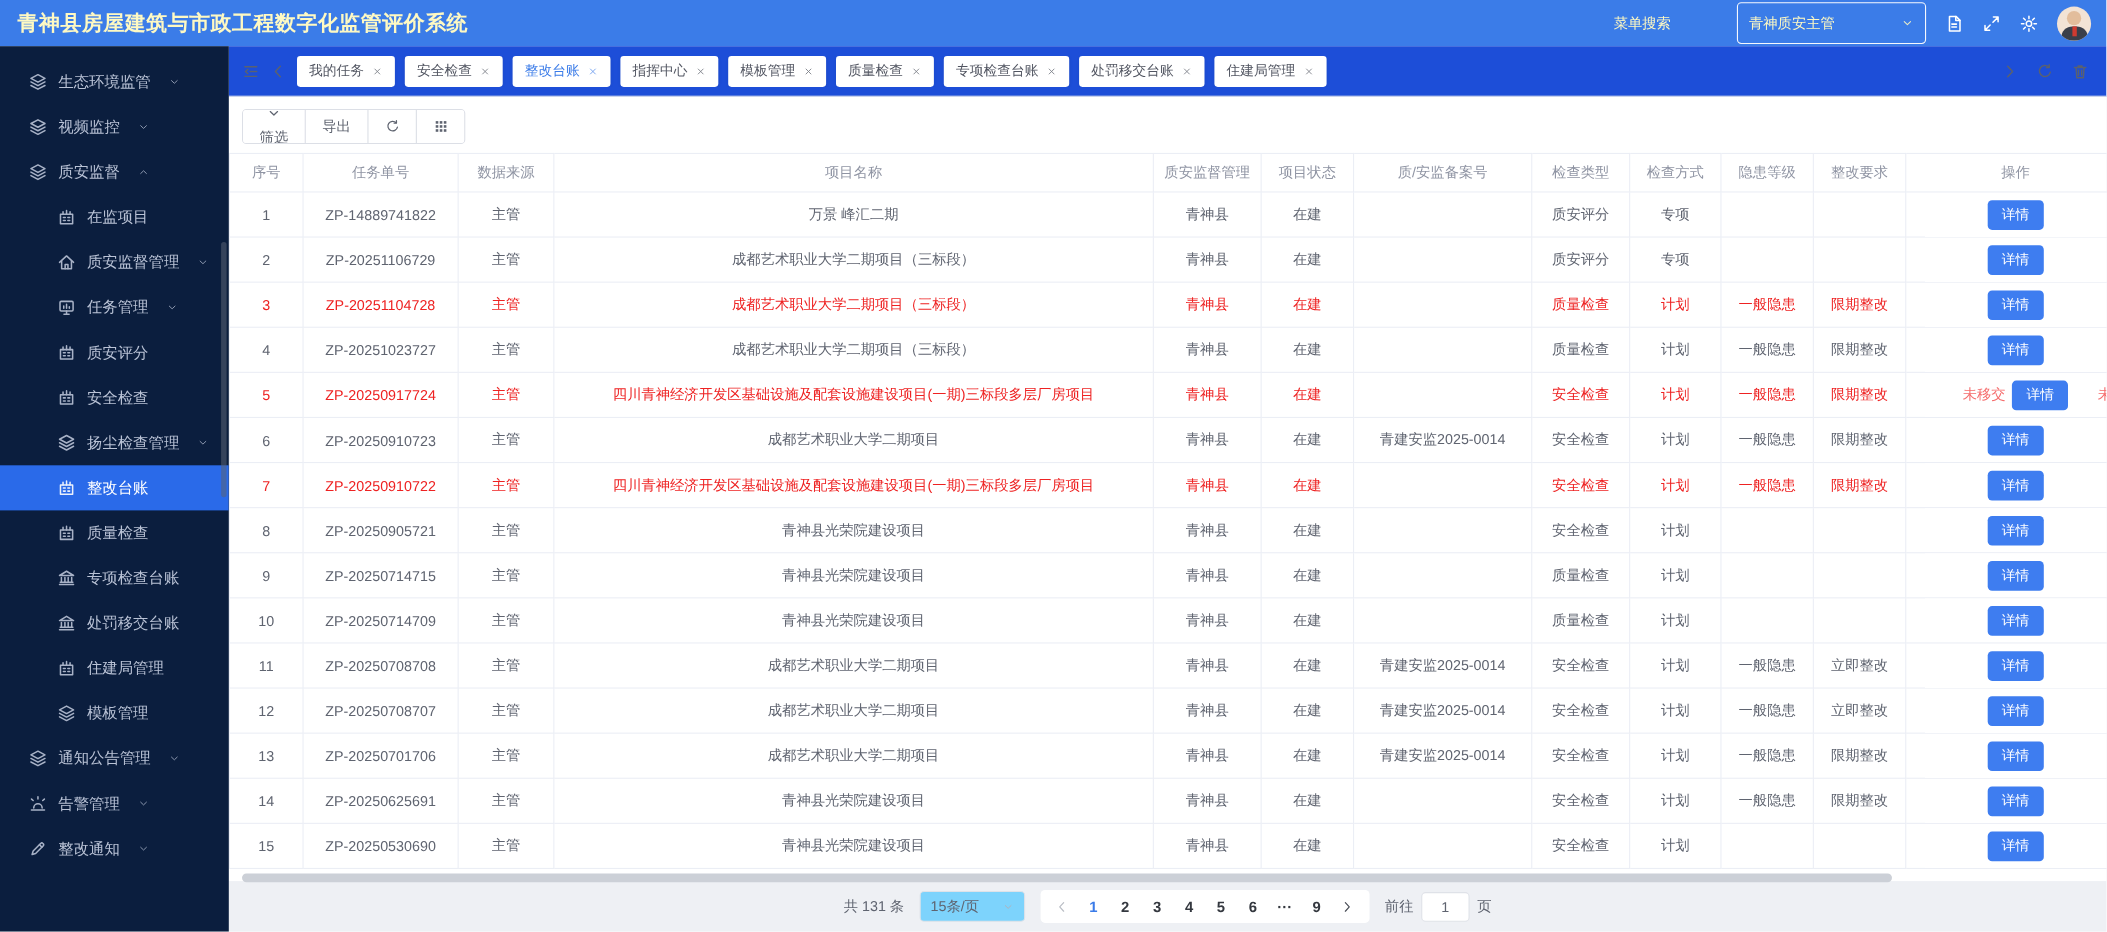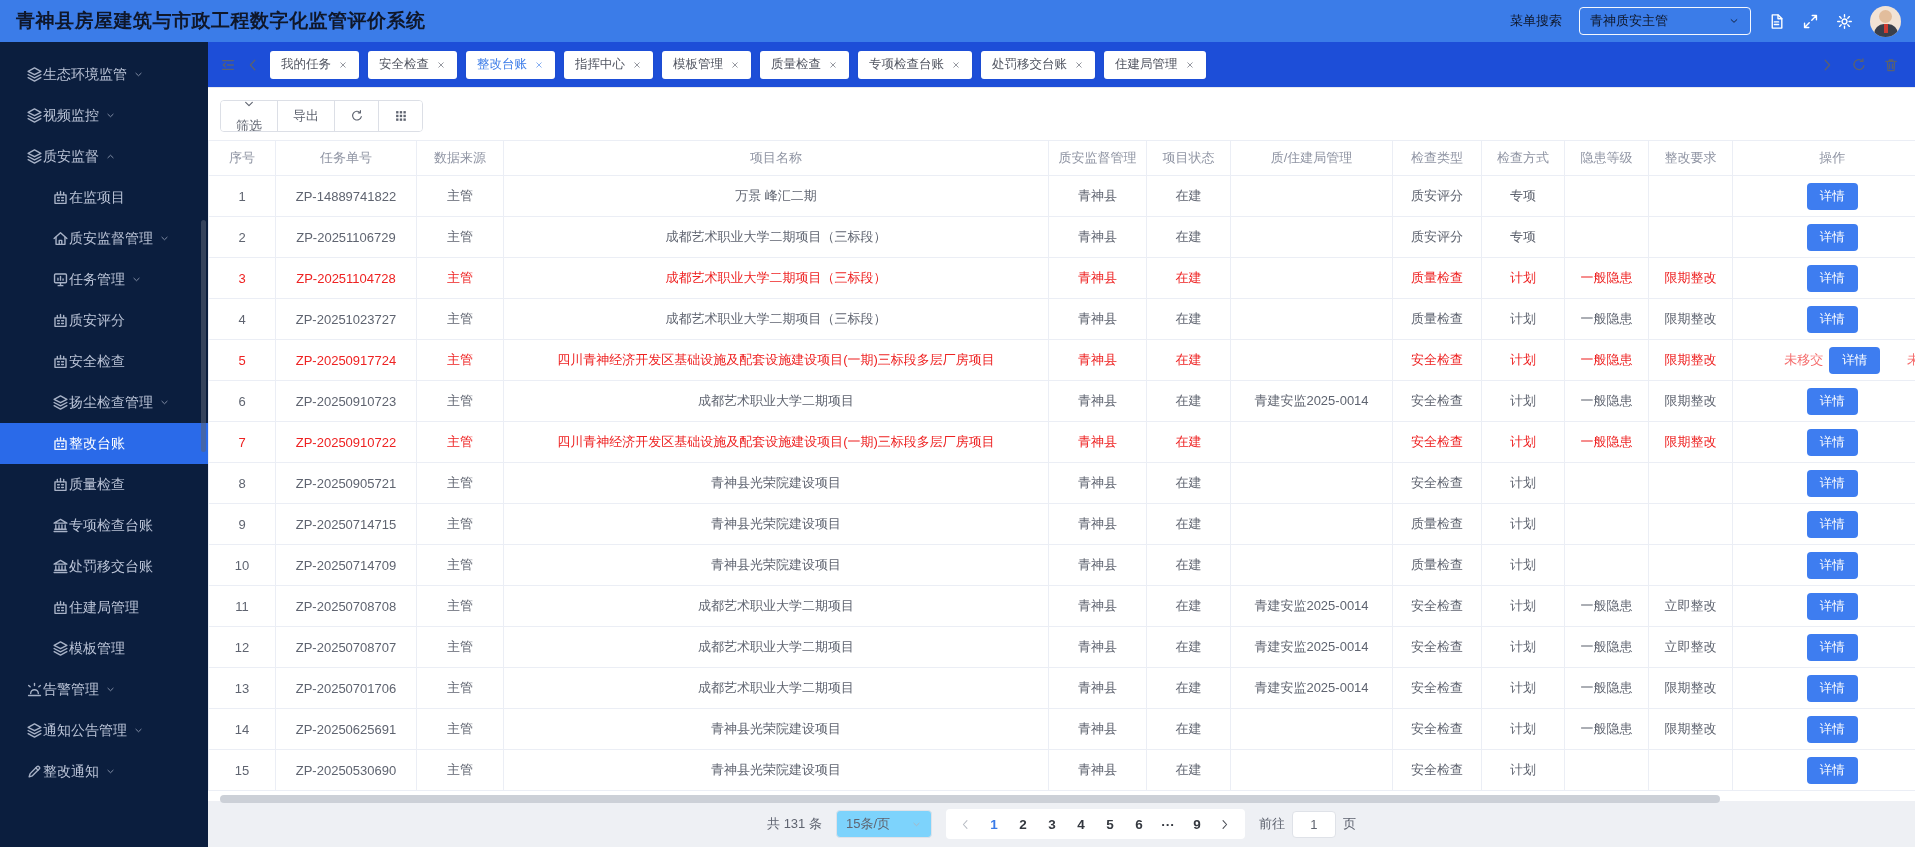--- a/index.html
+++ b/index.html
@@ -1,37 +1,37 @@
 <!DOCTYPE html>
 <html style="--topbar: #3b7ce8; --accent: #3a7be8; --sidebar-bg: #0b1e3e; --active-bg: #2a6ae9; --button-blue: #3e7df0; --danger: #ee2222; --danger-soft: #f56c6c;"><head>
 <meta charset="utf-8">
 <style>
   * { margin:0; padding:0; box-sizing:border-box; }
   html,body { width:1915px; height:847px; overflow:hidden; }
   body { font-family:"Liberation Sans","DejaVu Sans",sans-serif; background:#f0f2f5; color:#5f6470; }
   .icon svg { width:1em; height:1em; display:block; }
 
   
-  .topbar { height:42px; background:var(--topbar,#3b7ce8); display:flex; align-items:center; padding:0 14px 0 16px; color:#0f172a; }
+  .topbar { height:42px; background:var(--topbar,#3b7ce8); display:flex; align-items:center; padding:0 14px 0 16px; color:#fef9c3; }
   .app-title { font-size:19px; font-weight:bold; letter-spacing:.5px; white-space:nowrap; }
   .topbar-right { margin-left:auto; display:flex; align-items:center; gap:17px; }
   .menu-search { font-size:13px; cursor:pointer; }
-  .role-select { width:172px; height:28px; border:1px solid rgba(255,255,255,.95); border-radius:4px; display:flex; align-items:center; justify-content:space-between; padding:8px 10px; font-size:13px; cursor:pointer; }
+  .role-select { width:172px; height:28px; border:1px solid rgba(255,255,255,.95); border-radius:4px; display:flex; align-items:center; justify-content:space-between; padding:18px 10px; font-size:13px; cursor:pointer;margin-left:43px; }
   .role-select .icon { font-size:12px; opacity:.9; }
   .top-icon { font-size:17px; color:#fff; cursor:pointer; background:none; border:none; }
   .avatar { width:31px; height:31px; border-radius:50%; background:#f2e3d5; overflow:hidden; cursor:pointer; position:relative; }
   .avatar .head { width:13px; height:13px; border-radius:50%; background:#e2bd9c; margin:4px auto 0; }
   .avatar .body { width:24px; height:13px; border-radius:10px 10px 0 0; background:#3a3f4a; margin:1px auto 0; position:relative; }
   .avatar .tie { position:absolute; left:50%; top:0; width:4px; height:9px; background:#d03a30; transform:translateX(-50%); }
 
   
   .body { display:flex; height:805px; }
   .sidebar { width:208px; background:var(--sidebar-bg,#0b1e3e); position:relative; overflow:hidden; flex:none; }
   .side-menu { padding-top:12px; }
-  .side-item { height:41px; display:flex; align-items:center; font-size:14px; color:#bac3d6; cursor:pointer; white-space:nowrap; }
+  .side-item { height:41px; display:flex; align-items:center; gap:10px; font-size:14px; color:#bac3d6; cursor:pointer; white-space:nowrap; }
   .side-item.lvl1 { padding-left:26px; }
   .side-item.lvl2 { padding-left:52px; }
   .side-item.active { background:var(--active-bg,#2a6ae9); color:#fff; }
   .s-icon { font-size:17px; opacity:.9; }
   .s-arrow { font-size:11px; opacity:.75; margin-left:6px; }
   .side-scrollbar { position:absolute; right:2px; top:178px; width:5px; height:232px; border-radius:3px; background:#5a6374; opacity:.55; }
 
   .main { flex:1; display:flex; flex-direction:column; background:#fff; min-width:0; }
 
   
@@ -302,40 +302,40 @@
               <path d="M2 8l6 3.2L14 8"></path>
               <path d="M2 11l6 3.2L14 11"></path>
             </svg>
           </span>
     <span class="s-label">模板管理</span>
 
   </div>
         <div class="side-item lvl1">
     <span class="s-icon icon">
             <svg viewBox="0 0 16 16" fill="none" stroke="currentColor" stroke-width="1.3" stroke-linecap="round" stroke-linejoin="round">
-              <path d="M4.4 11.8a3.6 3.6 0 0 1 7.2 0"></path>
-              <path d="M2.4 13.6h11.2M8 4.2V2.2M3.9 5.4 2.5 4.2M12.1 5.4l1.4-1.2"></path>
-            </svg>
-          </span>
-    <span class="s-label">告警管理</span>
-    <span class="s-arrow icon">
-            <svg viewBox="0 0 16 16" fill="none" stroke="currentColor" stroke-width="1.3" stroke-linecap="round" stroke-linejoin="round">
-              <path d="M4.2 6.2 8 9.8l3.8-3.6"></path>
-            </svg>
-          </span>
-  </div>
-        <div class="side-item lvl1">
-    <span class="s-icon icon">
-            <svg viewBox="0 0 16 16" fill="none" stroke="currentColor" stroke-width="1.3" stroke-linecap="round" stroke-linejoin="round">
               <path d="M8 1.8 14 5 8 8.2 2 5z"></path>
               <path d="M2 8l6 3.2L14 8"></path>
               <path d="M2 11l6 3.2L14 11"></path>
             </svg>
           </span>
     <span class="s-label">通知公告管理</span>
+    <span class="s-arrow icon">
+            <svg viewBox="0 0 16 16" fill="none" stroke="currentColor" stroke-width="1.3" stroke-linecap="round" stroke-linejoin="round">
+              <path d="M4.2 6.2 8 9.8l3.8-3.6"></path>
+            </svg>
+          </span>
+  </div>
+        <div class="side-item lvl1">
+    <span class="s-icon icon">
+            <svg viewBox="0 0 16 16" fill="none" stroke="currentColor" stroke-width="1.3" stroke-linecap="round" stroke-linejoin="round">
+              <path d="M4.4 11.8a3.6 3.6 0 0 1 7.2 0"></path>
+              <path d="M2.4 13.6h11.2M8 4.2V2.2M3.9 5.4 2.5 4.2M12.1 5.4l1.4-1.2"></path>
+            </svg>
+          </span>
+    <span class="s-label">告警管理</span>
     <span class="s-arrow icon">
             <svg viewBox="0 0 16 16" fill="none" stroke="currentColor" stroke-width="1.3" stroke-linecap="round" stroke-linejoin="round">
               <path d="M4.2 6.2 8 9.8l3.8-3.6"></path>
             </svg>
           </span>
   </div>
         <div class="side-item lvl1">
     <span class="s-icon icon">
             <svg viewBox="0 0 16 16" fill="none" stroke="currentColor" stroke-width="1.3" stroke-linecap="round" stroke-linejoin="round">
               <path d="M3 13l.9-3 6.6-6.6a1.1 1.1 0 0 1 1.6 0l.5.5a1.1 1.1 0 0 1 0 1.6L6 12.1 3 13z"></path>
@@ -518,21 +518,21 @@
             <col style="width:166px">
         </colgroup>
         <thead>
             <tr>
               <th>序号</th>
               <th>任务单号</th>
               <th>数据来源</th>
               <th>项目名称</th>
               <th>质安监督管理</th>
               <th>项目状态</th>
-              <th>质/住建局管理</th>
+              <th>质/安监备案号</th>
               <th>检查类型</th>
               <th>检查方式</th>
               <th>隐患等级</th>
               <th>整改要求</th>
               <th class="filler"></th>
               <th class="op-col">操作</th>
             </tr>
           </thead>
         <tbody>
             <tr>

